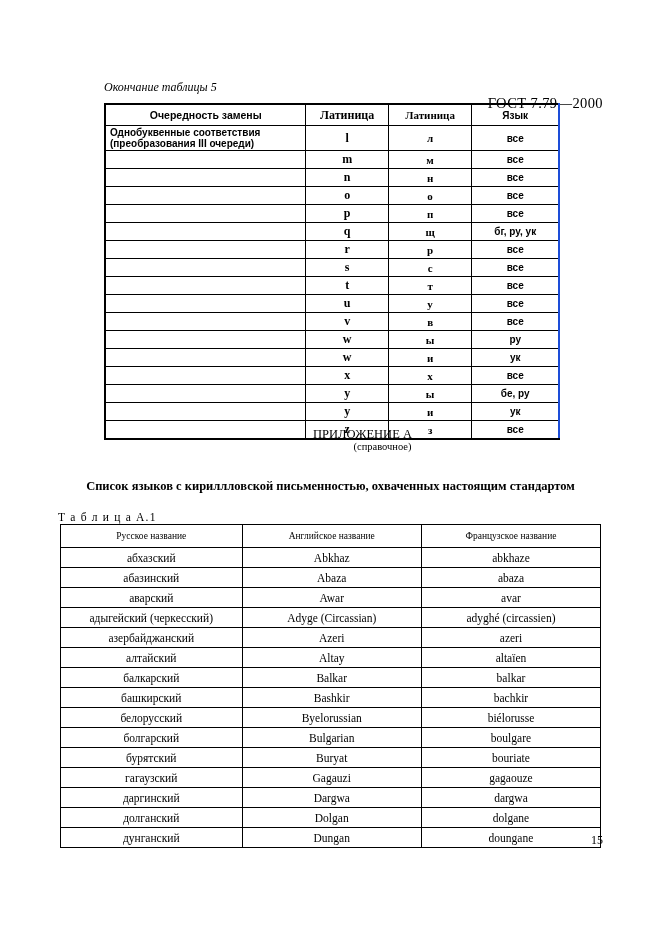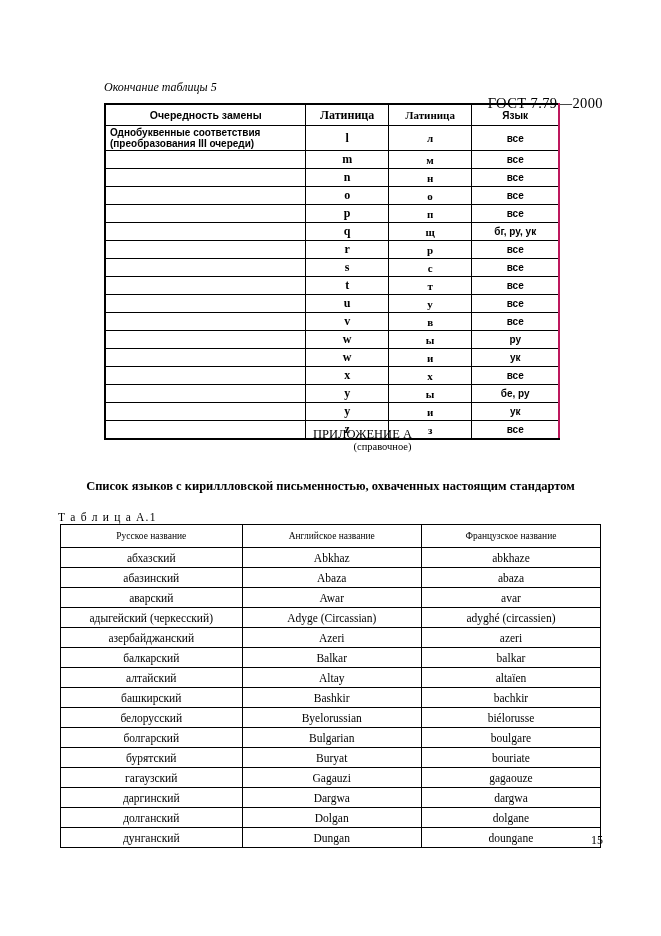--- a/index.html
+++ b/index.html
@@ -63,21 +63,21 @@
     font-weight: bold;
     height: 18px;
   }
   .t5 td.col1 {
     width: 206px;
     text-align: left;
     border-left: 2px solid #000;
   }
   .t5 td.col2 { width: 80px; font-family: "Liberation Serif", serif; font-size: 12px; }
   .t5 td.col3 { width: 82px; font-family: "Liberation Serif", serif; font-size: 11px; }
-  .t5 td.col4 { width: 88px; border-right: 2px solid #be185d; font-size: 10px; }
+  .t5 td.col4 { width: 88px; border-right: 2px solid #1d4ed8; font-size: 10px; }
   .t5 thead td.col1 { text-align: center; }
   .t5 tr.firstrow td.col1 {
     text-align: left;
     padding-left: 4px;
     line-height: 11px;
     font-size: 10px;
     margin-left: 42px;
   }
   .t5 tr td.blank { border-left: 2px solid #000; }
   .t5 tbody tr:last-child td { border-bottom: 2px solid #000; }
@@ -308,30 +308,30 @@
           <td class="c1">адыгейский (черкесский)</td>
           <td class="c2">Adyge (Circassian)</td>
           <td class="c3">adyghé (circassien)</td>
         </tr>
         <tr>
           <td class="c1">азербайджанский</td>
           <td class="c2">Azeri</td>
           <td class="c3">azeri</td>
         </tr>
         <tr>
+          <td class="c1">алтайский</td>
+          <td class="c2">Altay</td>
+          <td class="c3">altaïen</td>
+        </tr>
+        <tr>
           <td class="c1">балкарский</td>
           <td class="c2">Balkar</td>
           <td class="c3">balkar</td>
         </tr>
         <tr>
-          <td class="c1">алтайский</td>
-          <td class="c2">Altay</td>
-          <td class="c3">altaïen</td>
-        </tr>
-        <tr>
           <td class="c1">башкирский</td>
           <td class="c2">Bashkir</td>
           <td class="c3">bachkir</td>
         </tr>
         <tr>
           <td class="c1">белорусский</td>
           <td class="c2">Byelorussian</td>
           <td class="c3">biélorusse</td>
         </tr>
         <tr>

